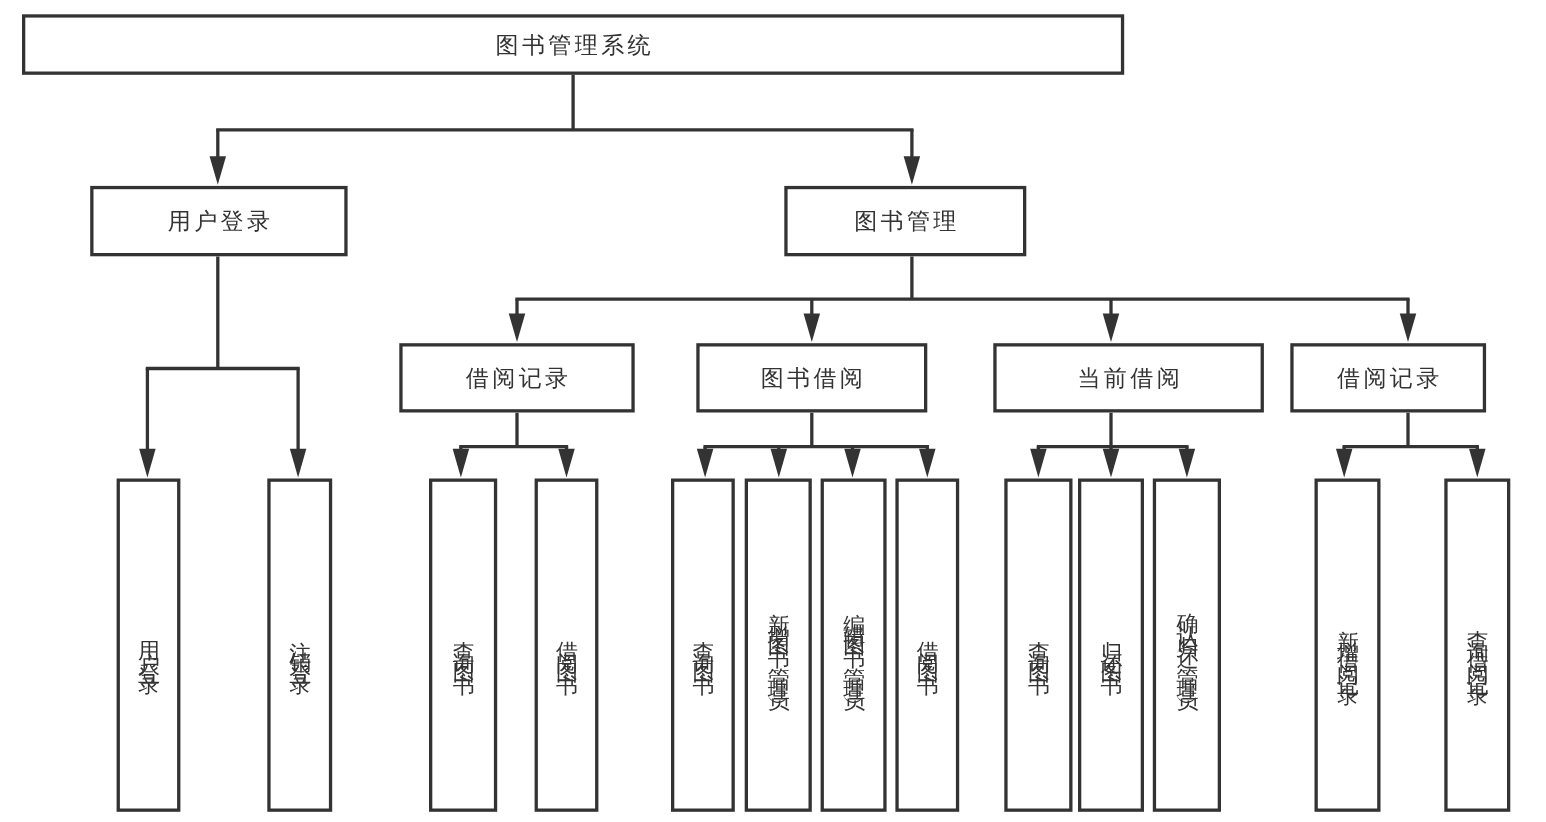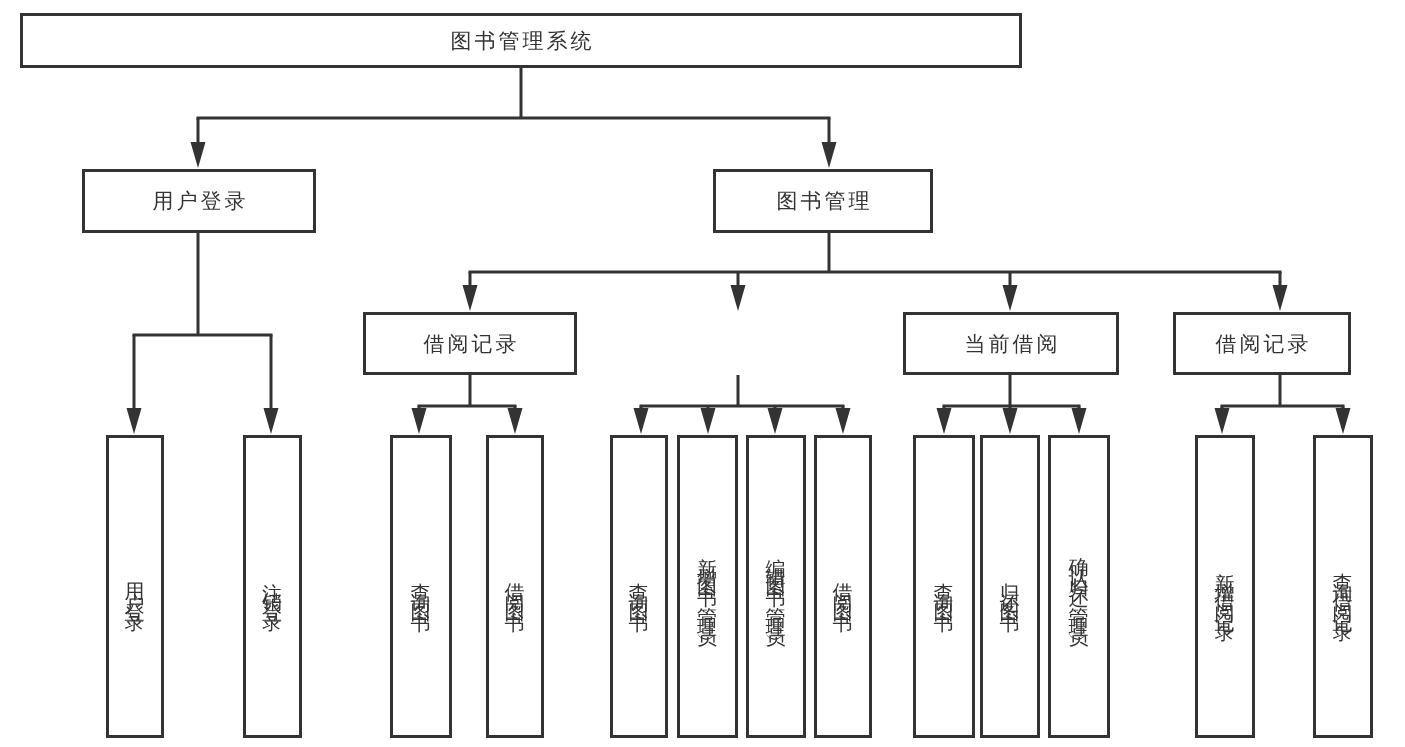--- a/index.html
+++ b/index.html
@@ -31,21 +31,21 @@
     letter-spacing: 3px;
     text-indent: 3px;
     color: #333333;
     white-space: nowrap;
   }
   .root-box   { left: 20px;  top: 13px;  width: 1002px; height: 55px; }
   .l2-login   { left: 82px;  top: 169px; width: 234px;  height: 64px; }
   .l2-mgmt    { left: 713px; top: 169px; width: 220px;  height: 64px; justify-content: center; }
   .l3-recommend { left: 363px;  top: 312px; width: 214px; height: 63px; }
   .l3-borrow    { left: 633px;  top: 312px; width: 210px; height: 63px; }
-  .l3-current   { left: 903px;  top: 312px; width: 216px; height: 63px; }
+  .l3-current   { left: 903px;  top: 312px; width: 246px; height: 63px; }
   .l3-records   { left: 1173px; top: 312px; width: 178px; height: 63px; }
   .leaf {
     position: absolute;
     top: 435px;
     height: 303px;
     box-sizing: border-box;
     background: #ffffff;
     border: 3px solid #333333;
     display: flex;
     align-items: center;
@@ -162,20 +162,23 @@
   <div class="node l2-login">
     <span class="node-label">用户登录</span>
   </div>
   <div class="node l2-mgmt">
     <span class="node-label">图书管理</span>
   </div>
 
   <div class="node l3-recommend">
     <span class="node-label">借阅记录</span>
   </div>
+  <div class="node l3-borrow">
+    <span class="node-label">图书借阅</span>
+  </div>
   <div class="node l3-current">
     <span class="node-label">当前借阅</span>
   </div>
   <div class="node l3-records">
     <span class="node-label">借阅记录</span>
   </div>
 
   <div class="leaf leaf-a1">
     <span>用户登录</span>
   </div>

